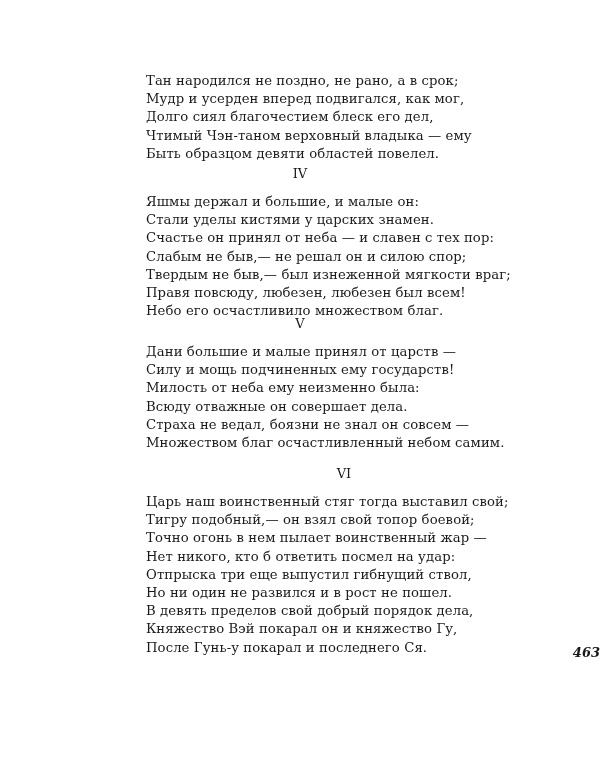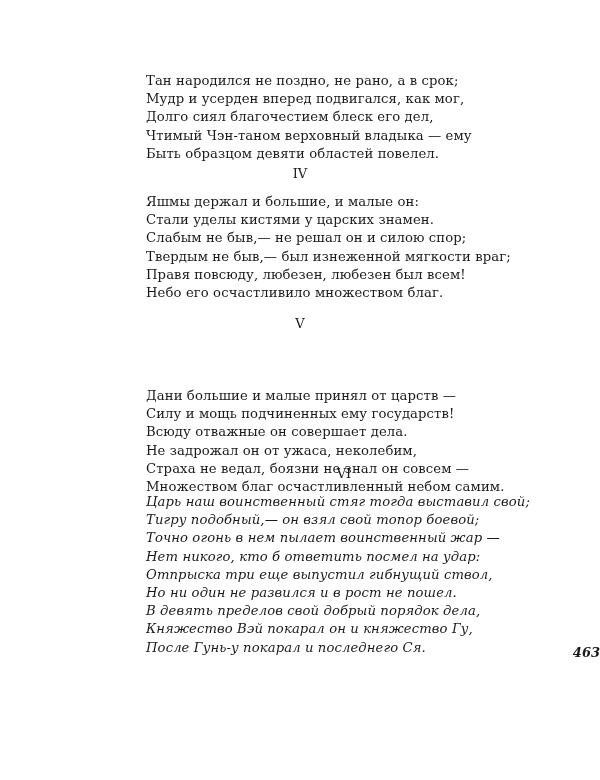--- a/index.html
+++ b/index.html
@@ -21,38 +21,39 @@
     <div class="line">Мудр и усерден вперед подвигался, как мог,</div>
     <div class="line">Долго сиял благочестием блеск его дел,</div>
     <div class="line">Чтимый Чэн-таном верховный владыка — ему</div>
     <div class="line">Быть образцом девяти областей повелел.</div>
   </div>
 
   <div class="numeral" style="top:166px;">IV</div>
   <div class="stanza" style="top:193px;">
     <div class="line">Яшмы держал и большие, и малые он:</div>
     <div class="line">Стали уделы кистями у царских знамен.</div>
+    <div class="line">Счастье он принял от неба — и славен с тех пор:</div>
     <div class="line">Слабым не быв,— не решал он и силою спор;</div>
     <div class="line">Твердым не быв,— был изнеженной мягкости враг;</div>
     <div class="line">Правя повсюду, любезен, любезен был всем!</div>
     <div class="line">Небо его осчастливило множеством благ.</div>
   </div>
 
   <div class="numeral" style="top:316px;">V</div>
-  <div class="stanza" style="top:343px;margin-top:44px;">
+  <div class="stanza" style="top:343px;">
     <div class="line">Дани большие и малые принял от царств —</div>
     <div class="line">Силу и мощь подчиненных ему государств!</div>
+    <div class="line">Милость от неба ему неизменно была:</div>
     <div class="line">Всюду отважные он совершает дела.</div>
-    <div class="line">Не задрожал он от ужаса, неколебим,</div>
     <div class="line">Страха не ведал, боязни не знал он совсем —</div>
     <div class="line">Множеством благ осчастливленный небом самим.</div>
   </div>
 
   <div class="numeral" style="top:466px;padding-left:44px;">VI</div>
-  <div class="stanza" style="top:493px;font-style:italic;">
+  <div class="stanza" style="top:493px;">
     <div class="line">Царь наш воинственный стяг тогда выставил свой;</div>
     <div class="line">Тигру подобный,— он взял свой топор боевой;</div>
     <div class="line">Точно огонь в нем пылает воинственный жар —</div>
     <div class="line">Нет никого, кто б ответить посмел на удар:</div>
     <div class="line">Отпрыска три еще выпустил гибнущий ствол,</div>
     <div class="line">Но ни один не развился и в рост не пошел.</div>
     <div class="line">В девять пределов свой добрый порядок дела,</div>
     <div class="line">Княжество Вэй покарал он и княжество Гу,</div>
     <div class="line">После Гунь-у покарал и последнего Ся.</div>
   </div>

